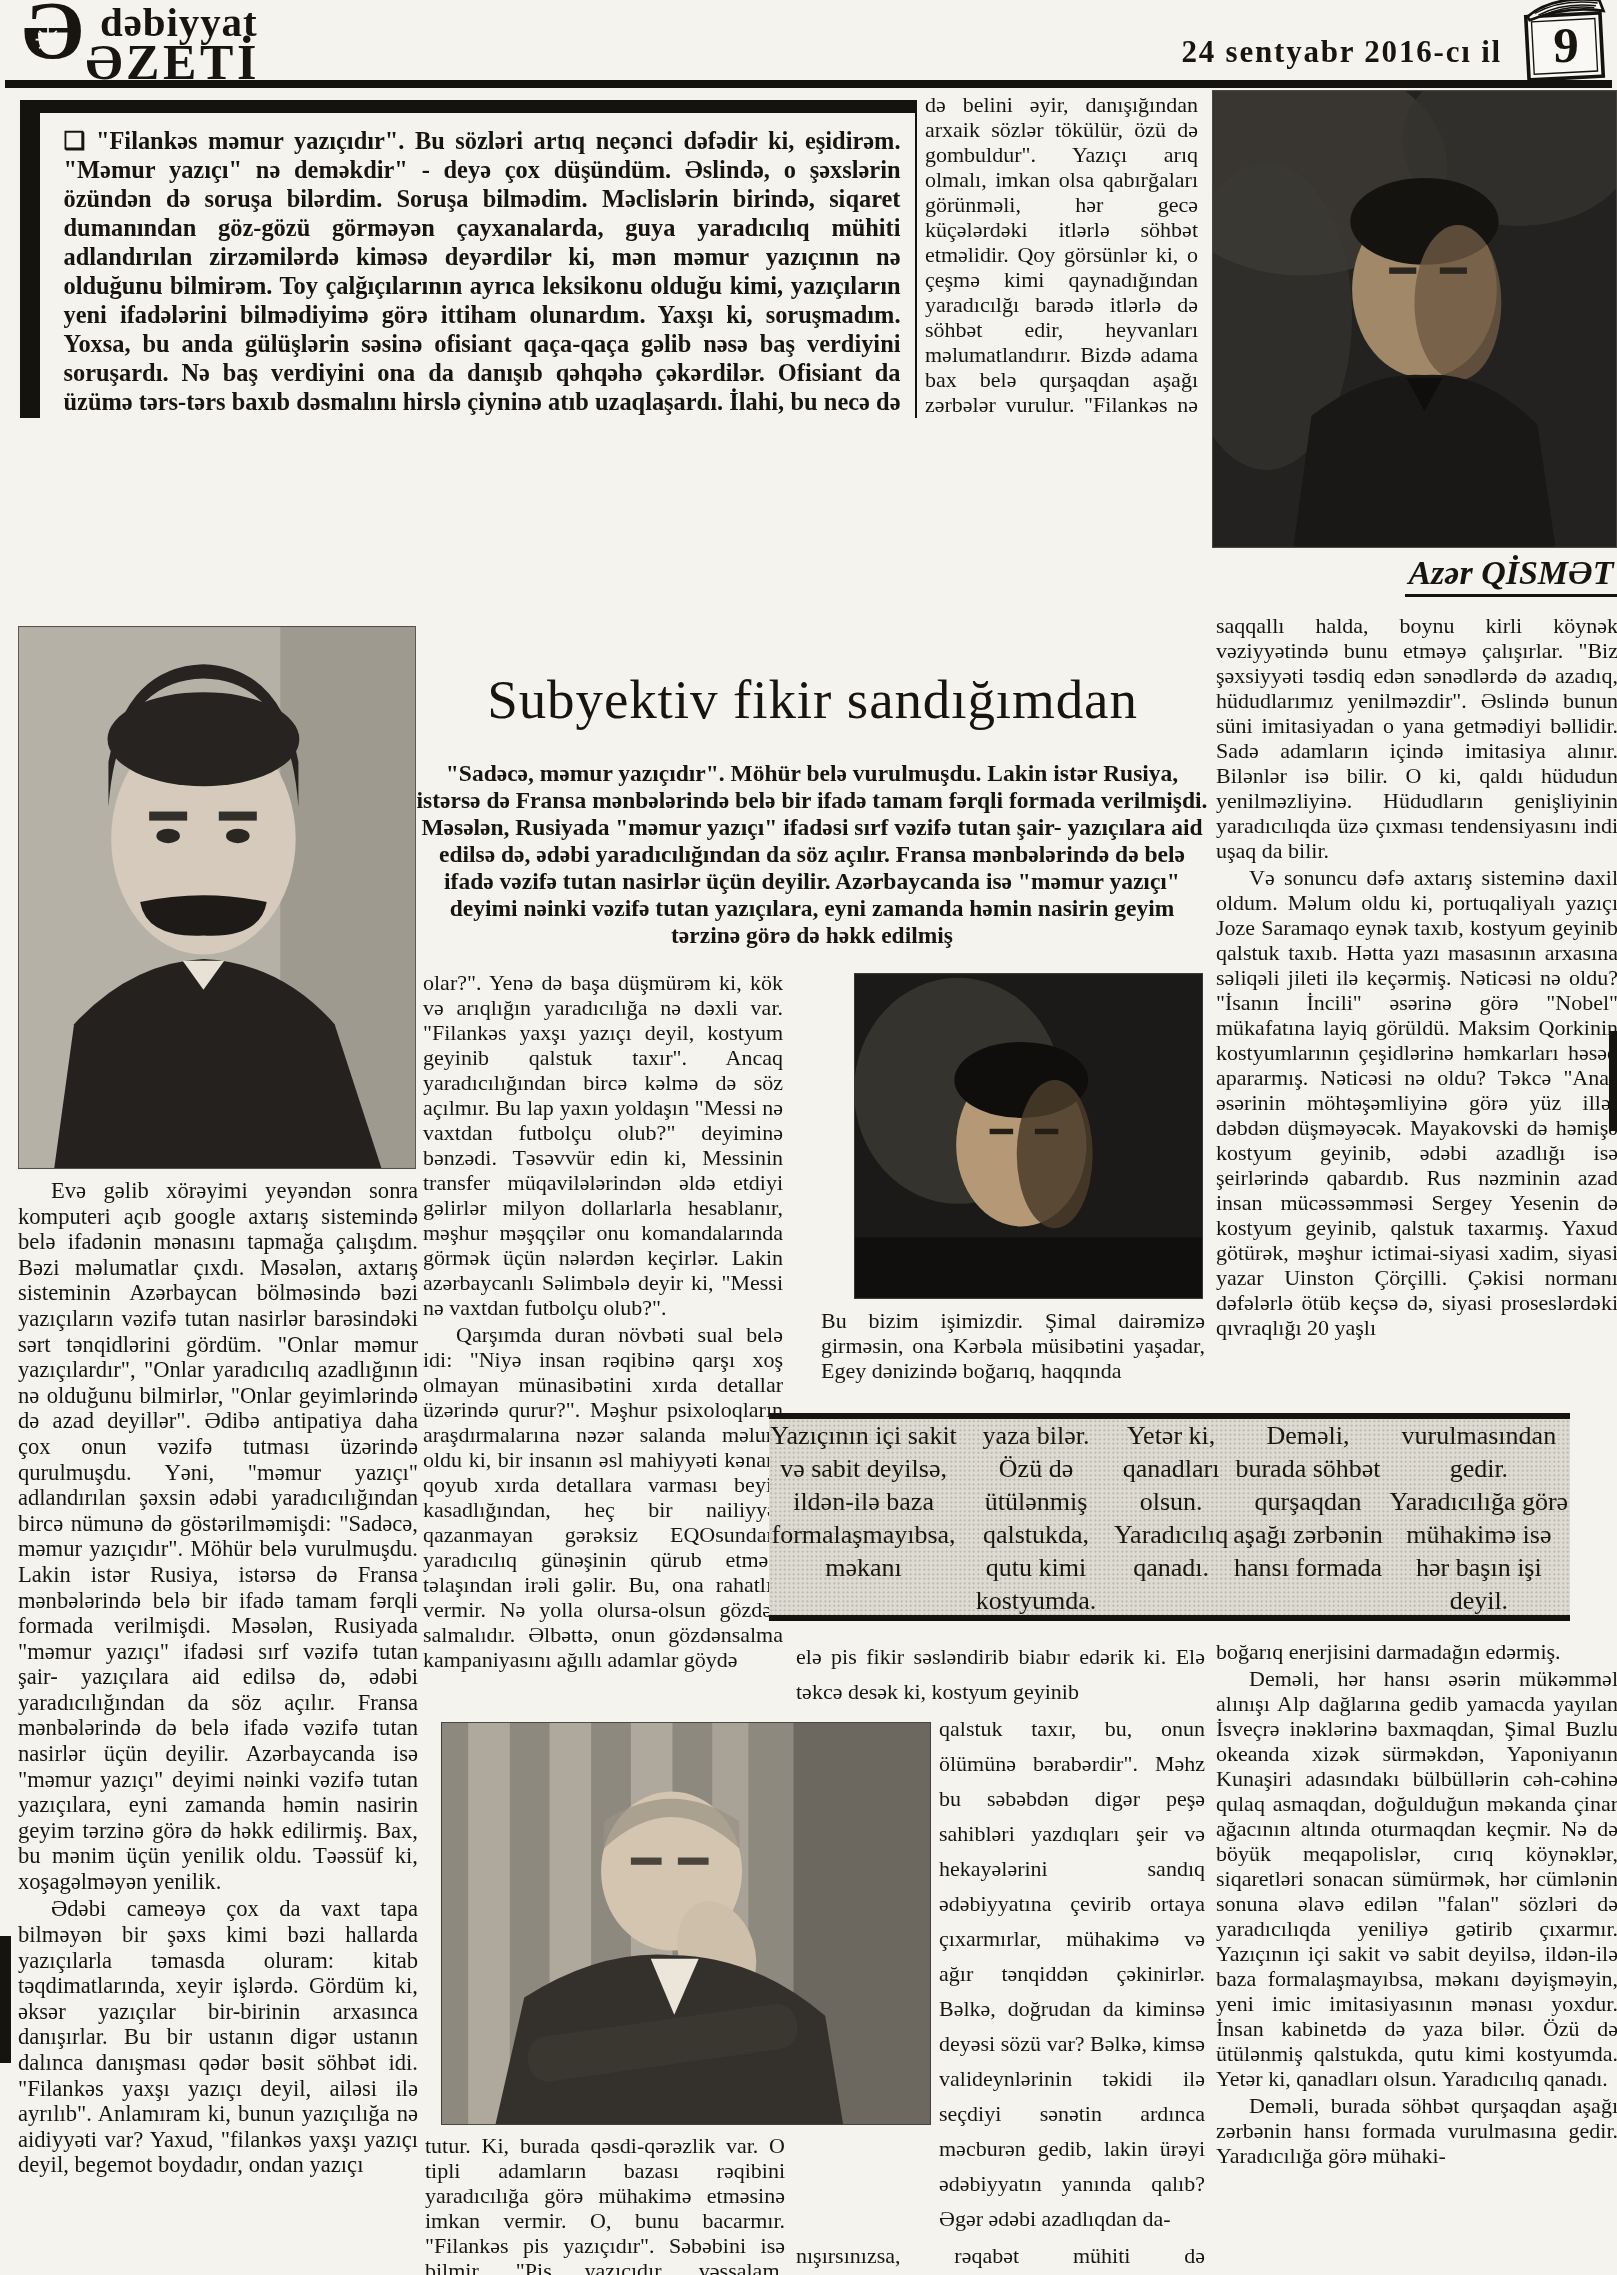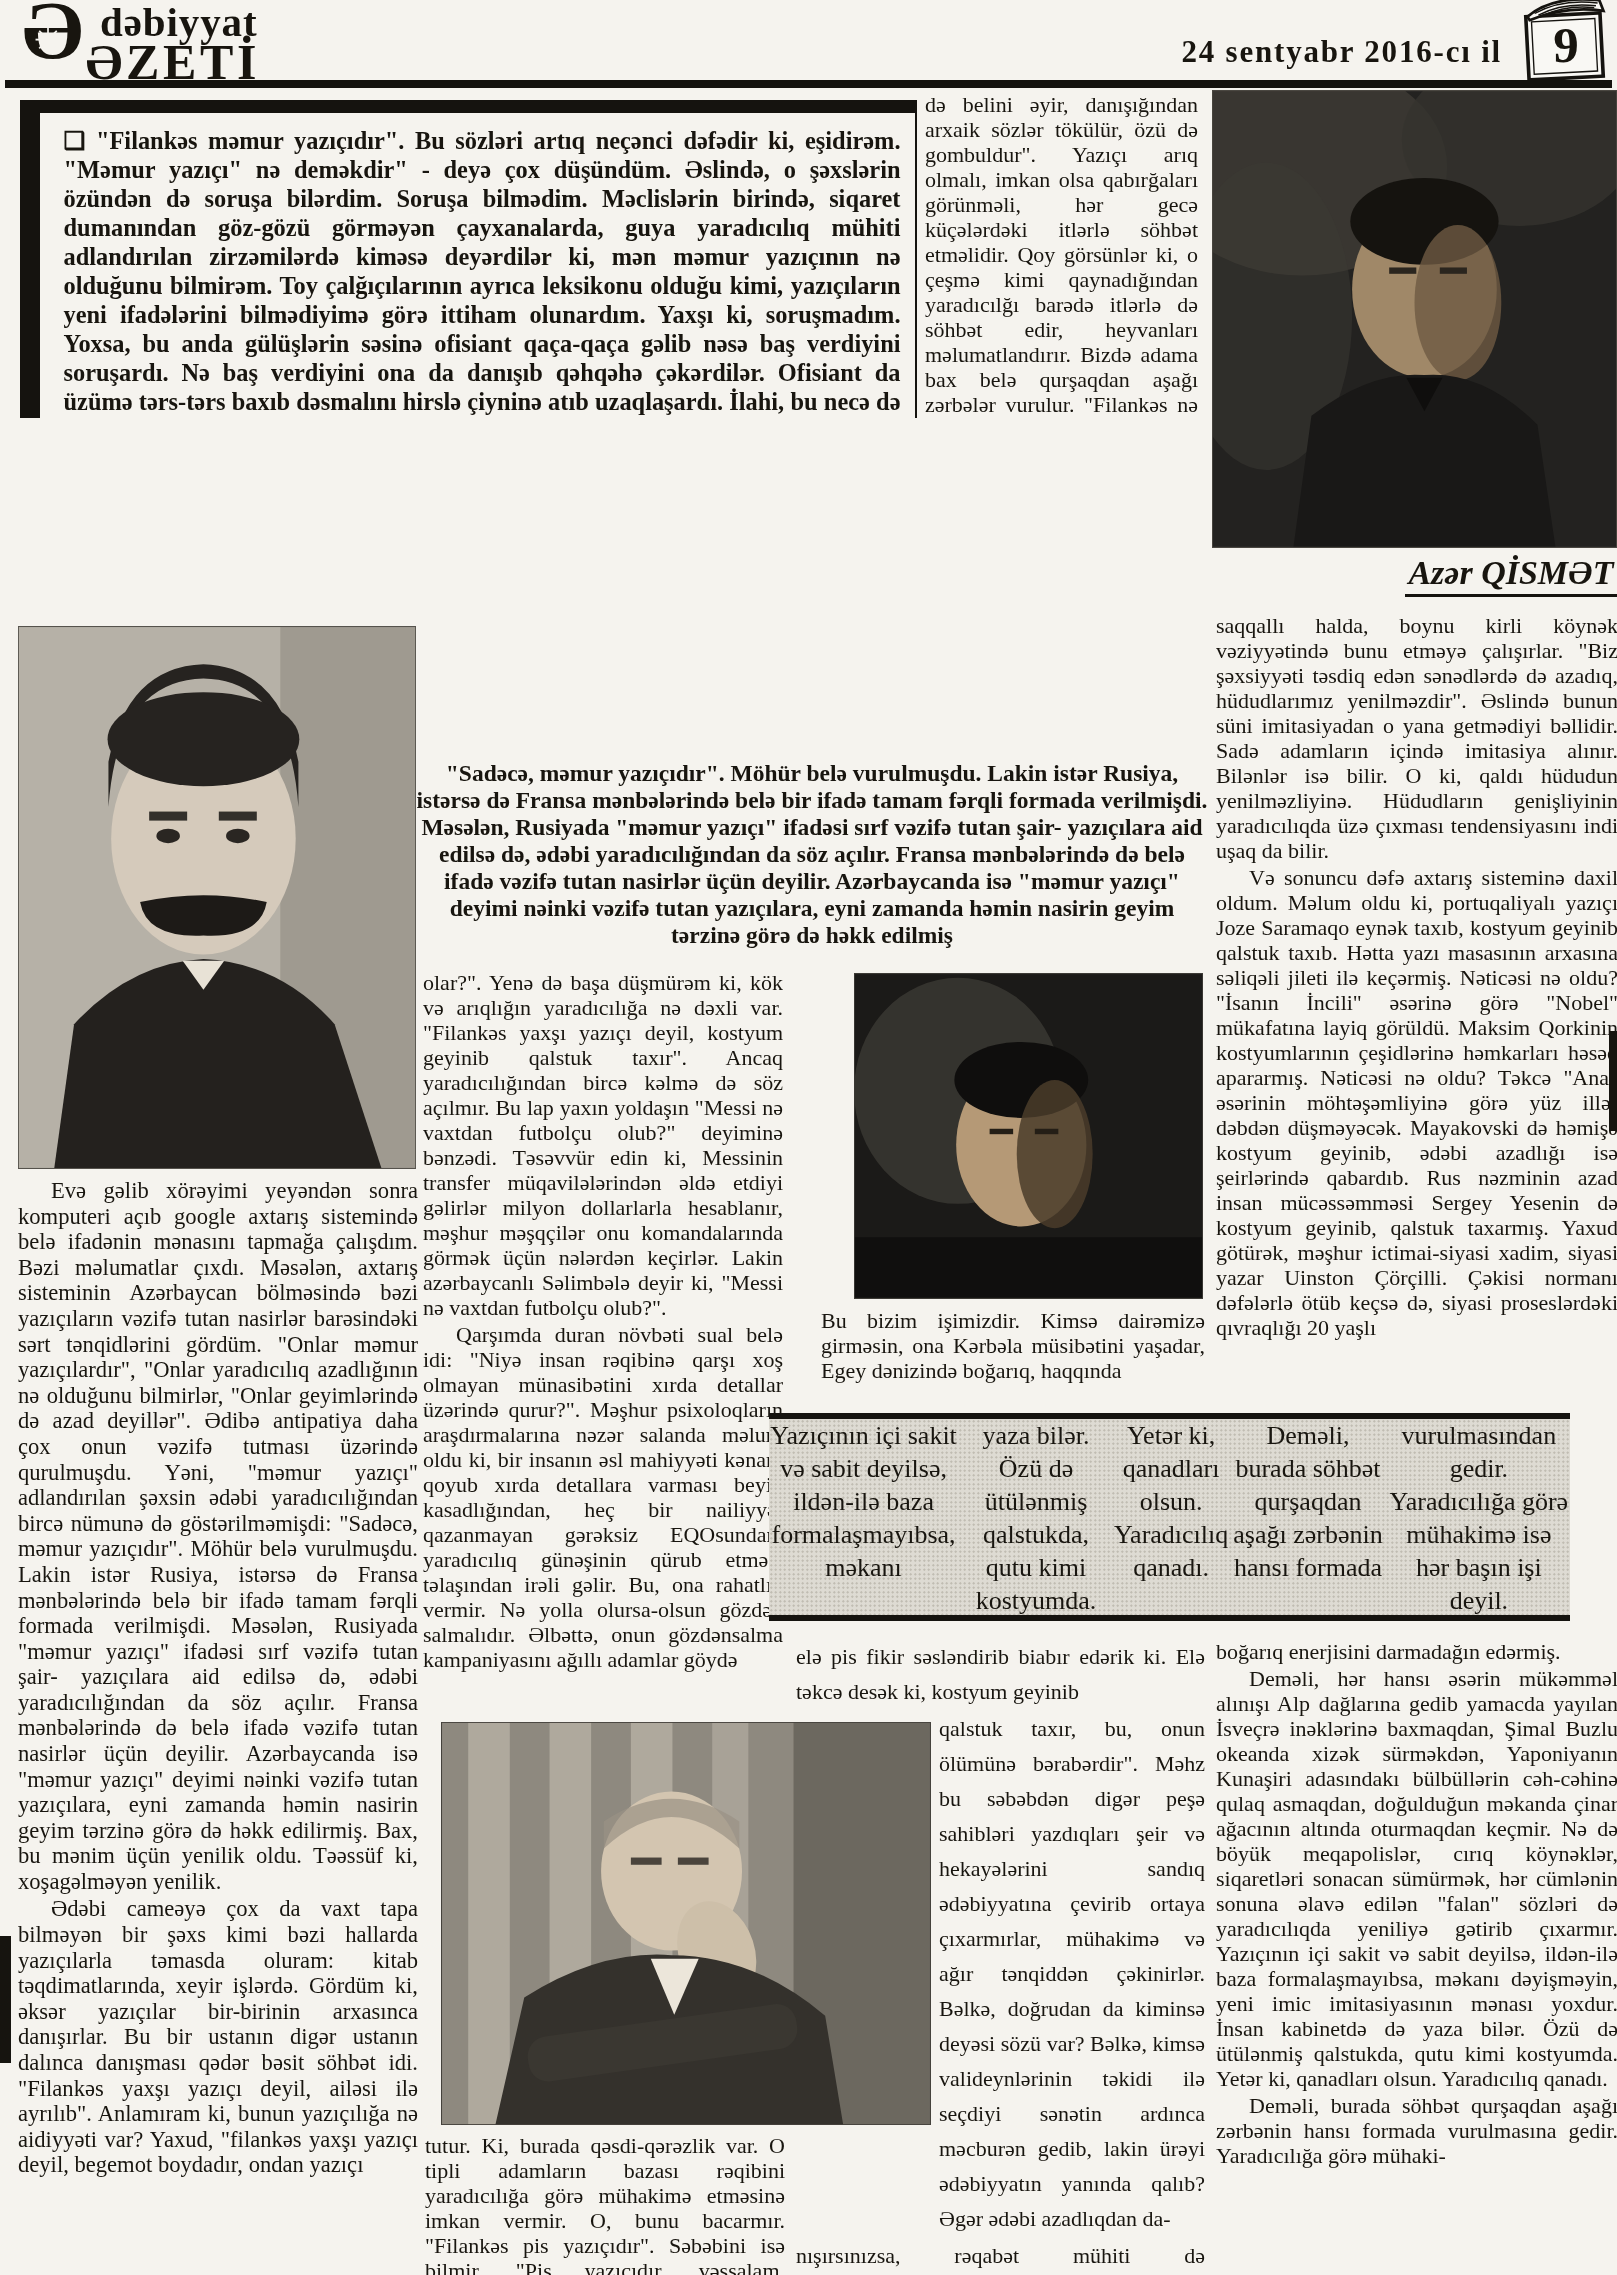--- a/index.html
+++ b/index.html
@@ -117,20 +117,21 @@
   <div class="abs byline">
     <span>Azər QİSMƏT</span>
   </div>
 
   <div class="abs col4top just">
     <p>saqqallı halda, boynu kirli köynək vəziyyətində bunu etməyə çalışırlar. "Biz şəxsiyyəti təsdiq edən sənədlərdə də azadıq, hüdudlarımız yenilməzdir". Əslində bunun süni imitasiyadan o yana getmədiyi bəllidir. Sadə adamların içində imitasiya alınır. Bilənlər isə bilir. O ki, qaldı hüdudun yenilməzliyinə. Hüdudların genişliyinin yaradıcılıqda üzə çıxması tendensiyasını indi uşaq da bilir.</p>
     <p class="ind">Və sonuncu dəfə axtarış sisteminə daxil oldum. Məlum oldu ki, portuqaliyalı yazıçı Joze Saramaqo eynək taxıb, kostyum geyinib qalstuk taxıb. Hətta yazı masasının arxasına səliqəli jileti ilə keçərmiş. Nəticəsi nə oldu? "İsanın İncili" əsərinə görə "Nobel" mükafatına layiq görüldü. Maksim Qorkinin kostyumlarının çeşidlərinə həmkarları həsəd apararmış. Nəticəsi nə oldu? Təkcə "Ana" əsərinin möhtəşəmliyinə görə yüz illər dəbdən düşməyəcək. Mayakovski də həmişə kostyum geyinib, ədəbi azadlığı isə şeirlərində qabardıb. Rus nəzminin azad insan mücəssəmməsi Sergey Yesenin də kostyum geyinib, qalstuk taxarmış. Yaxud götürək, məşhur ictimai-siyasi xadim, siyasi yazar Uinston Çörçilli. Çəkisi normanı dəfələrlə ötüb keçsə də, siyasi proseslərdəki qıvraqlığı 20 yaşlı</p>
   </div>
 
 
+  <div class="abs subhead">Subyektiv fikir sandığımdan</div>
   <div class="abs lead">"Sadəcə, məmur yazıçıdır". Möhür belə vurulmuşdu. Lakin istər Rusiya, istərsə də Fransa mənbələrində belə bir ifadə tamam fərqli formada verilmişdi. Məsələn, Rusiyada "məmur yazıçı" ifadəsi sırf vəzifə tutan şair- yazıçılara aid edilsə də, ədəbi yaradıcılığından da söz açılır. Fransa mənbələrində də belə ifadə vəzifə tutan nasirlər üçün deyilir. Azərbaycanda isə "məmur yazıçı" deyimi nəinki vəzifə tutan yazıçılara, eyni zamanda həmin nasirin geyim tərzinə görə də həkk edilmiş</div>
 
   <figure class="abs photo2">
     <svg width="398" height="543" viewBox="0 0 440 600">
       <rect width="440" height="600" fill="#b6b1a7"></rect>
       <rect x="290" width="150" height="600" fill="#8f8a80" opacity="0.6"></rect>
       <ellipse cx="205" cy="235" rx="102" ry="128" fill="#d5cabb"></ellipse>
       <path d="M100,200 Q110,60 205,58 Q300,60 310,200 L310,150 Q290,45 205,42 Q120,45 100,150 Z" fill="#262320"></path>
       <ellipse cx="205" cy="125" rx="106" ry="52" fill="#262320"></ellipse>
       <rect x="145" y="205" width="42" height="10" fill="#33302b"></rect>
@@ -161,21 +162,21 @@
       <ellipse cx="185" cy="190" rx="72" ry="90" fill="#b59976"></ellipse>
       <ellipse cx="185" cy="118" rx="74" ry="42" fill="#0f0e0d"></ellipse>
       <ellipse cx="222" cy="200" rx="42" ry="82" fill="#4a3c2a" opacity="0.85"></ellipse>
       <rect x="150" y="172" width="26" height="6" fill="#241e16"></rect>
       <rect x="200" y="172" width="26" height="6" fill="#241e16"></rect>
       <rect x="0" y="292" width="386" height="68" fill="#100f0e"></rect>
       <rect width="386" height="360" fill="none" stroke="#3c3a35" stroke-width="2"></rect>
     </svg>
   </figure>
 
-  <div class="abs caption3 just">Bu bizim işimizdir. Kimsə dairəmizə girməsin, ona Kərbəla müsibətini yaşadar, Egey dənizində boğarıq, haqqında</div>
+  <div class="abs caption3 just">Bu bizim işimizdir. Şimal dairəmizə girməsin, ona Kərbəla müsibətini yaşadar, Egey dənizində boğarıq, haqqında</div>
 
   <div class="abs pullquote">
     <div>Yazıçının içi sakit və sabit deyilsə, ildən-ilə baza formalaşmayıbsa, məkanı</div>
     <div>yaza bilər. Özü də ütülənmiş qalstukda, qutu kimi kostyumda.</div>
     <div>Yetər ki, qanadları olsun. Yaradıcılıq qanadı.</div>
     <div>Deməli, burada söhbət qurşaqdan aşağı zərbənin hansı formada</div>
     <div>vurulmasından gedir. Yaradıcılığa görə mühakimə isə hər başın işi deyil.</div>
   </div>
 
   <div class="abs col3bot just">

